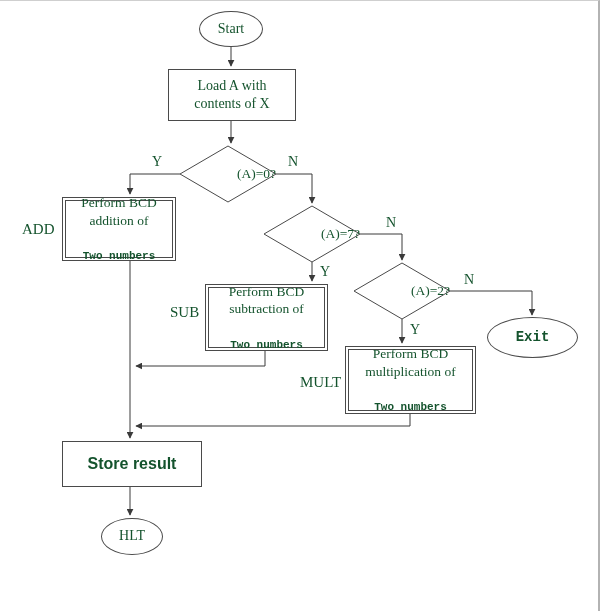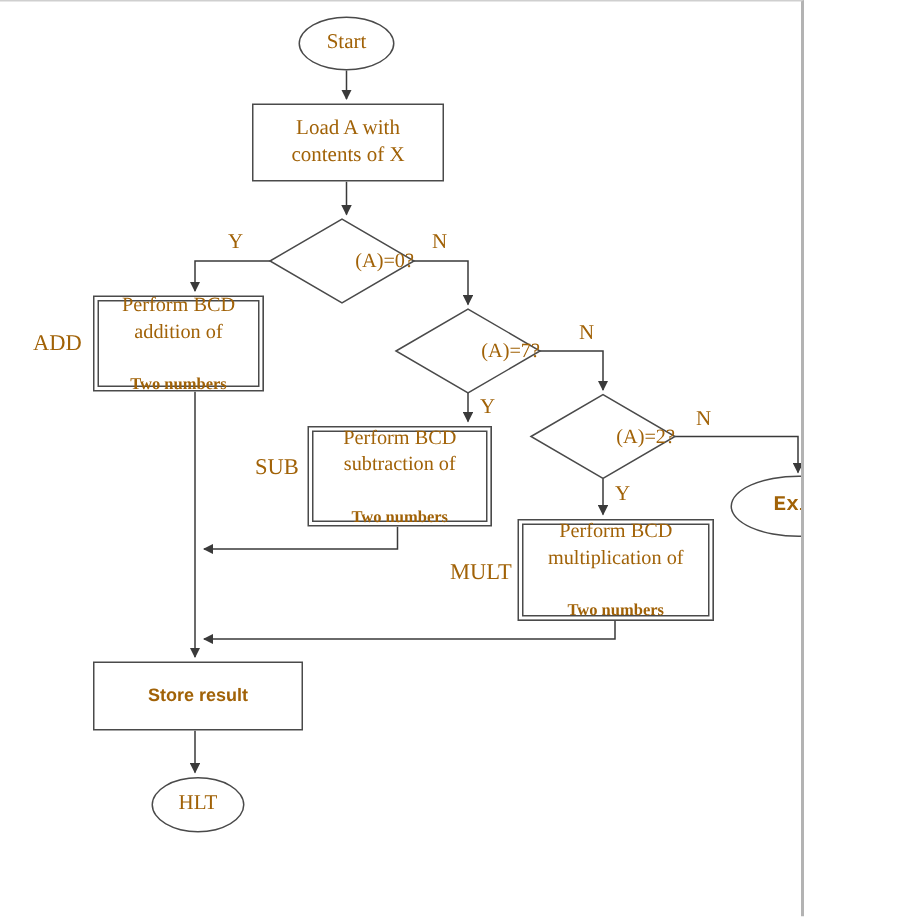--- a/index.html
+++ b/index.html
@@ -1,34 +1,34 @@
 <!DOCTYPE html>
 <html><head>
 <meta charset="utf-8">
 <style>
   * { margin:0; padding:0; box-sizing:border-box; }
   html,body { background:#ffffff; }
   .canvas {
-    position:relative; width:536px; height:611px; background:#ffffff;
-    font-family:"Liberation Serif", serif; color:#a16207;
+    position:relative; width:600px; height:611px; background:#ffffff;
+    font-family:"Liberation Serif", serif; color:#14532d;
     border-top:1px solid #cfcfcf; border-right:2px solid #b3b3b3;
     overflow:hidden;
     padding-left:44px;
   }
   .canvas > svg { position:absolute; left:0; top:0; }
   .node {
     position:absolute; border:1px solid #4a4a4a; background:#ffffff;
     display:flex; flex-direction:column; align-items:center; justify-content:center;
     text-align:center; font-size:14px; line-height:1.3;
   }
   .oval { border-radius:50%; }
   .dbl { box-shadow: inset 0 0 0 2px #ffffff, inset 0 0 0 3px #4a4a4a; }
-  .bold-sans { font-family:Liberation Serif, serif; font-weight:bold; font-size:11px; margin-top:20px; }
+  .bold-sans { font-family:Liberation Mono, monospace; font-weight:bold; font-size:11px; margin-top:20px; }
   .exit-text { font-family:Liberation Mono, monospace; font-weight:bold; font-size:14px; }
-  .store-text { font-family:"Liberation Sans", sans-serif; font-weight:bold; font-size:12px; }
+  .store-text { font-family:"Liberation Sans", sans-serif; font-weight:bold; font-size:16px; }
   .dlabel { position:absolute; font-size:13.5px; text-align:right; }
   .elabel { position:absolute; font-size:14px; }
   .tag { position:absolute; font-size:15px; }
 </style>
 </head>
 <body>
 
 <div class="canvas">
 
   <svg width="600" height="611" viewBox="0 0 600 611" aria-hidden="true">

